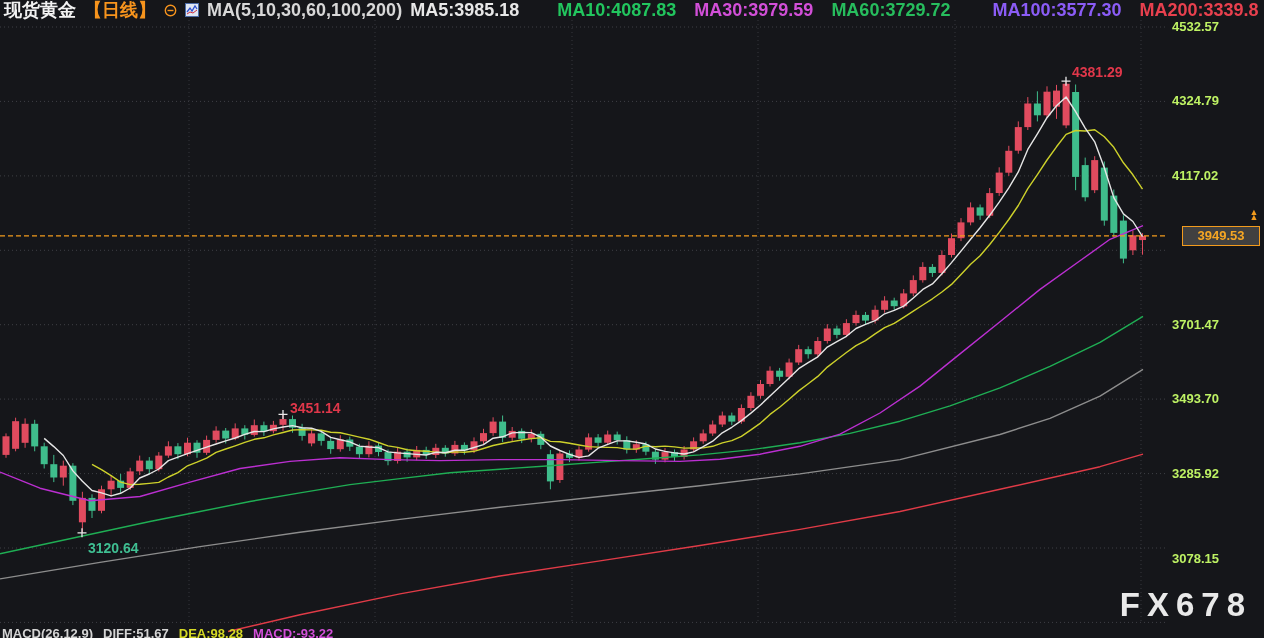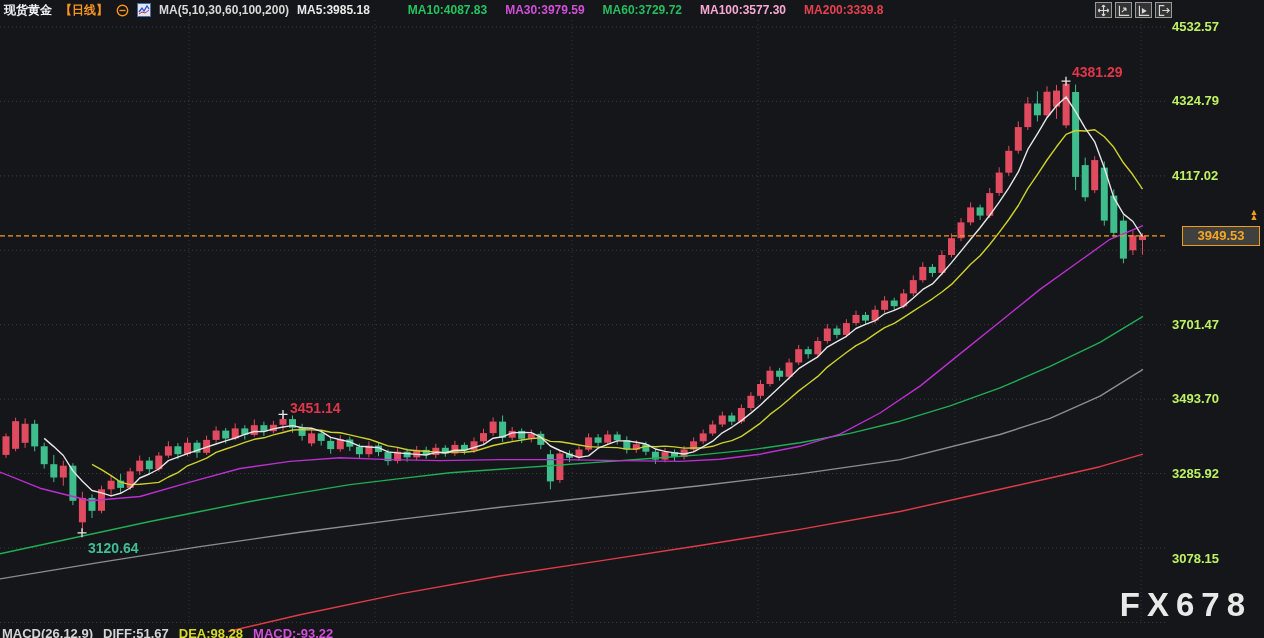--- a/index.html
+++ b/index.html
@@ -4,21 +4,21 @@
 <style>
   html,body{margin:0;padding:0;}
   body{
     width:1264px;height:638px;overflow:hidden;position:relative;
     background:#15161a;font-family:"Liberation Sans",sans-serif;
     -webkit-font-smoothing:antialiased;
   }
   .header{
     position:absolute;top:0;left:0;right:0;height:20px;z-index:6;
     display:flex;align-items:center;gap:8px;padding-left:4px;
-    font-size:12px;font-weight:700;white-space:nowrap;
+    font-size:18px;font-weight:700;white-space:nowrap;
   }
   .sym{color:#f2f2f2;}
   .period{color:#f7941d;}
   .params{color:#d8d8d8;}
   .mavals{display:flex;gap:18px;}
   .toolbar{margin-left:auto;margin-right:92px;display:flex;gap:3px;}
   .tool-btn{
     width:17px;height:16px;background:#333;border:1px solid #9a9a9a;
     display:flex;align-items:center;justify-content:center;padding:0;cursor:pointer;
   }
@@ -337,21 +337,21 @@
       <path d="M2 9l3-4 2 3 3-5 2 3" fill="none" stroke="#2a4fd0" stroke-width="1.3"></path>
       <path d="M2 11l3-2 3 1 4-3" fill="none" stroke="#d03040" stroke-width="1"></path>
     </svg>
   </span>
   <span class="params">MA(5,10,30,60,100,200)</span>
   <span class="mavals" id="ma-values">
       <span style="color: rgb(232, 232, 232);">MA5:3985.18</span>
       <span style="color: #22c55e; padding-left: 20px;">MA10:4087.83</span>
       <span style="color: rgb(210, 79, 216);">MA30:3979.59</span>
       <span style="color: rgb(39, 189, 93);">MA60:3729.72</span>
-      <span style="color: #f9a8d4;">MA100:3577.30</span>
+      <span style="color: #8b5cf6; margin-left: 24px;">MA100:3577.30</span>
       <span style="color: rgb(232, 64, 78);">MA200:3339.8</span>
     </span>
   <span class="toolbar">
     <button class="tool-btn" title="">
       <svg width="13" height="13" viewBox="0 0 16 16" fill="none" stroke="#d8d8d8" stroke-width="1.4">
         <path d="M8 1.5v13M1.5 8h13M8 1.5L6 3.5M8 1.5l2 2M8 14.5l-2-2M8 14.5l2-2M1.5 8l2-2M1.5 8l2 2M14.5 8l-2-2M14.5 8l-2 2"></path>
       </svg>
     </button>
     <button class="tool-btn">
       <svg width="13" height="13" viewBox="0 0 16 16" fill="none" stroke="#d8d8d8" stroke-width="1.4">

